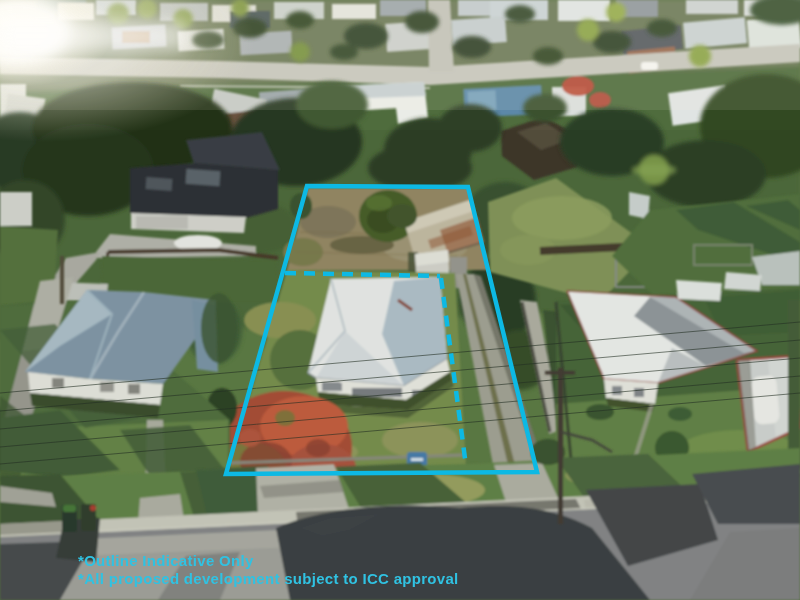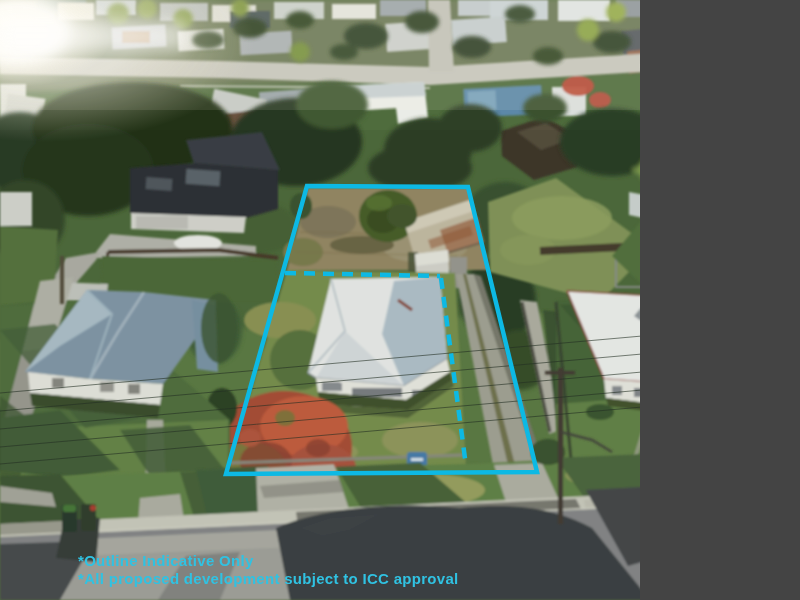--- a/index.html
+++ b/index.html
@@ -1,16 +1,16 @@
 <!DOCTYPE html>
 <html><head>
 <meta charset="utf-8">
 <style>
   html,body{margin:0;padding:0;background:#444;}
-  .stage{position:relative;width:640px;height:600px;overflow:hidden;font-family:"Liberation Sans",sans-serif;}
+  .stage{position:relative;width:800px;height:600px;overflow:hidden;font-family:"Liberation Sans",sans-serif;}
 </style>
 </head>
 <body>
 <div class="stage">
 <svg width="800" height="600" viewBox="0 0 800 600" xmlns="http://www.w3.org/2000/svg">
 <defs>
   <filter id="b1" x="-20%" y="-20%" width="140%" height="140%">
           <feGaussianBlur stdDeviation="1.1"></feGaussianBlur>
         </filter>
   <filter id="b2" x="-20%" y="-20%" width="140%" height="140%">

